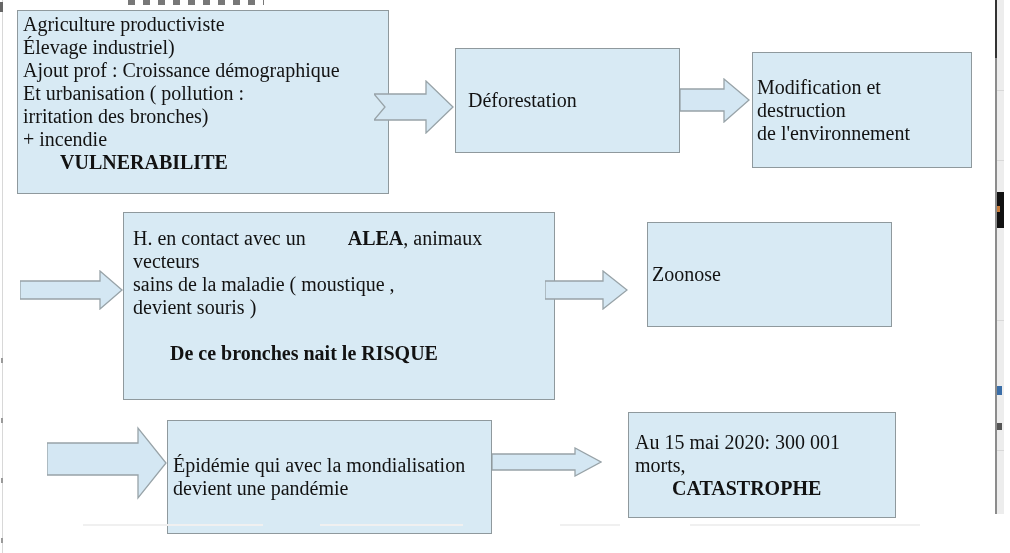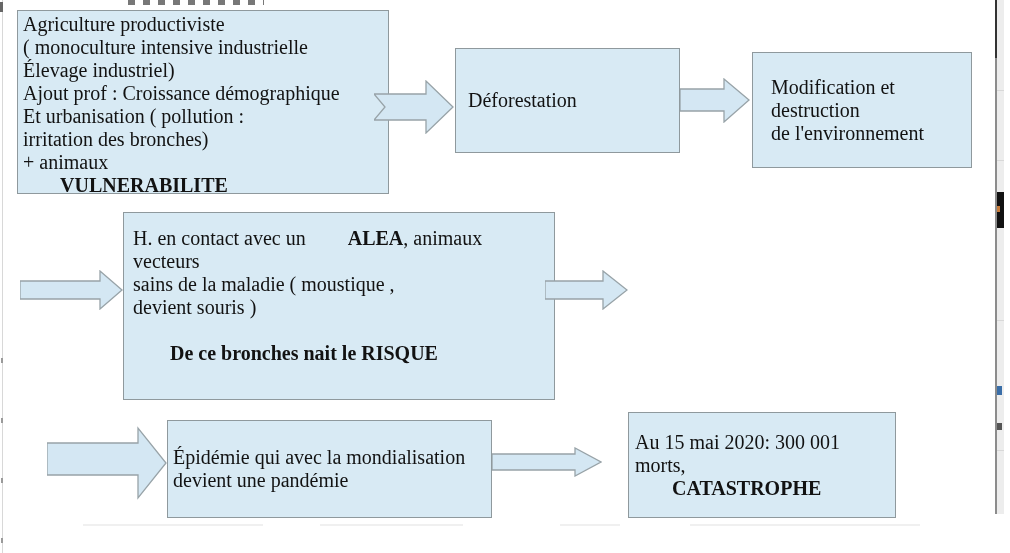--- a/index.html
+++ b/index.html
@@ -33,47 +33,46 @@
 </head>
 <body>
 
 <div class="canvas">
 
   <div class="clip-title"></div>
 
   <div class="fbox" style="left:17px;top:10px;width:372px;height:184px;">
     <div class="pad">
       <div>Agriculture productiviste</div>
-      <div>( monoculture intensive industrielle</div>
       <div>Élevage industriel)</div>
       <div>Ajout prof : Croissance démographique</div>
       <div>Et urbanisation ( pollution :</div>
       <div>irritation des bronches)</div>
-      <div>+ animaux</div>
+      <div>+ incendie</div>
       <div class="b">VULNERABILITE</div>
     </div>
   </div>
 
   <div class="arrow" style="left:374px;top:80px;width:80px;height:54px;">
     <svg viewBox="0 0 80 54" preserveAspectRatio="none">
       <polygon points="0,14 52,14 52,1 79,27 52,53 52,40 0,40 11,27"></polygon>
     </svg>
   </div>
 
   <div class="fbox vcenter" style="left:455px;top:48px;width:225px;height:105px;padding-left:12px;">
     <div>Déforestation</div>
   </div>
 
   <div class="arrow" style="left:680px;top:78px;width:70px;height:45px;">
     <svg viewBox="0 0 70 45" preserveAspectRatio="none">
       <polygon points="0,11 44,11 44,1 69,22 44,44 44,33 0,33"></polygon>
     </svg>
   </div>
 
-  <div class="fbox vcenter" style="left:752px;top:52px;width:220px;height:116px;padding-left:18px;">
+  <div class="fbox vcenter" style="left:752px;top:52px;width:220px;height:116px;padding-left:4px;">
     <div>Modification et destruction</div>
     <div>de l'environnement</div>
   </div>
 
   <div class="arrow" style="left:20px;top:270px;width:103px;height:40px;">
     <svg viewBox="0 0 103 40" preserveAspectRatio="none">
       <polygon points="0,11 80,11 80,1 102,20 80,39 80,29 0,29"></polygon>
     </svg>
   </div>
 
@@ -86,28 +85,31 @@
       <div class="b">De ce bronches nait le RISQUE</div>
     </div>
   </div>
 
   <div class="arrow" style="left:545px;top:270px;width:83px;height:40px;">
     <svg viewBox="0 0 83 40" preserveAspectRatio="none">
       <polygon points="0,11 58,11 58,1 82,20 58,39 58,29 0,29"></polygon>
     </svg>
   </div>
 
+  <div class="fbox vcenter" style="left:647px;top:222px;width:245px;height:105px;padding-left:4px;">
+    <div>Zoonose</div>
+  </div>
 
   <div class="arrow" style="left:47px;top:426px;width:120px;height:74px;">
     <svg viewBox="0 0 120 74" preserveAspectRatio="none">
       <polygon points="0,17 91,17 91,2 119,37 91,72 91,49 0,49"></polygon>
     </svg>
   </div>
 
-  <div class="fbox vcenter" style="left:167px;top:420px;width:325px;height:98px;padding-left:5px;">
+  <div class="fbox vcenter" style="left:167px;top:420px;width:325px;height:114px;padding-left:5px;">
     <div>Épidémie qui avec la mondialisation</div>
     <div>devient une pandémie</div>
   </div>
 
   <div class="arrow" style="left:492px;top:447px;width:110px;height:30px;">
     <svg viewBox="0 0 110 30" preserveAspectRatio="none">
       <polygon points="0,7 83,7 83,1 109,15 83,29 83,23 0,23"></polygon>
     </svg>
   </div>
 

